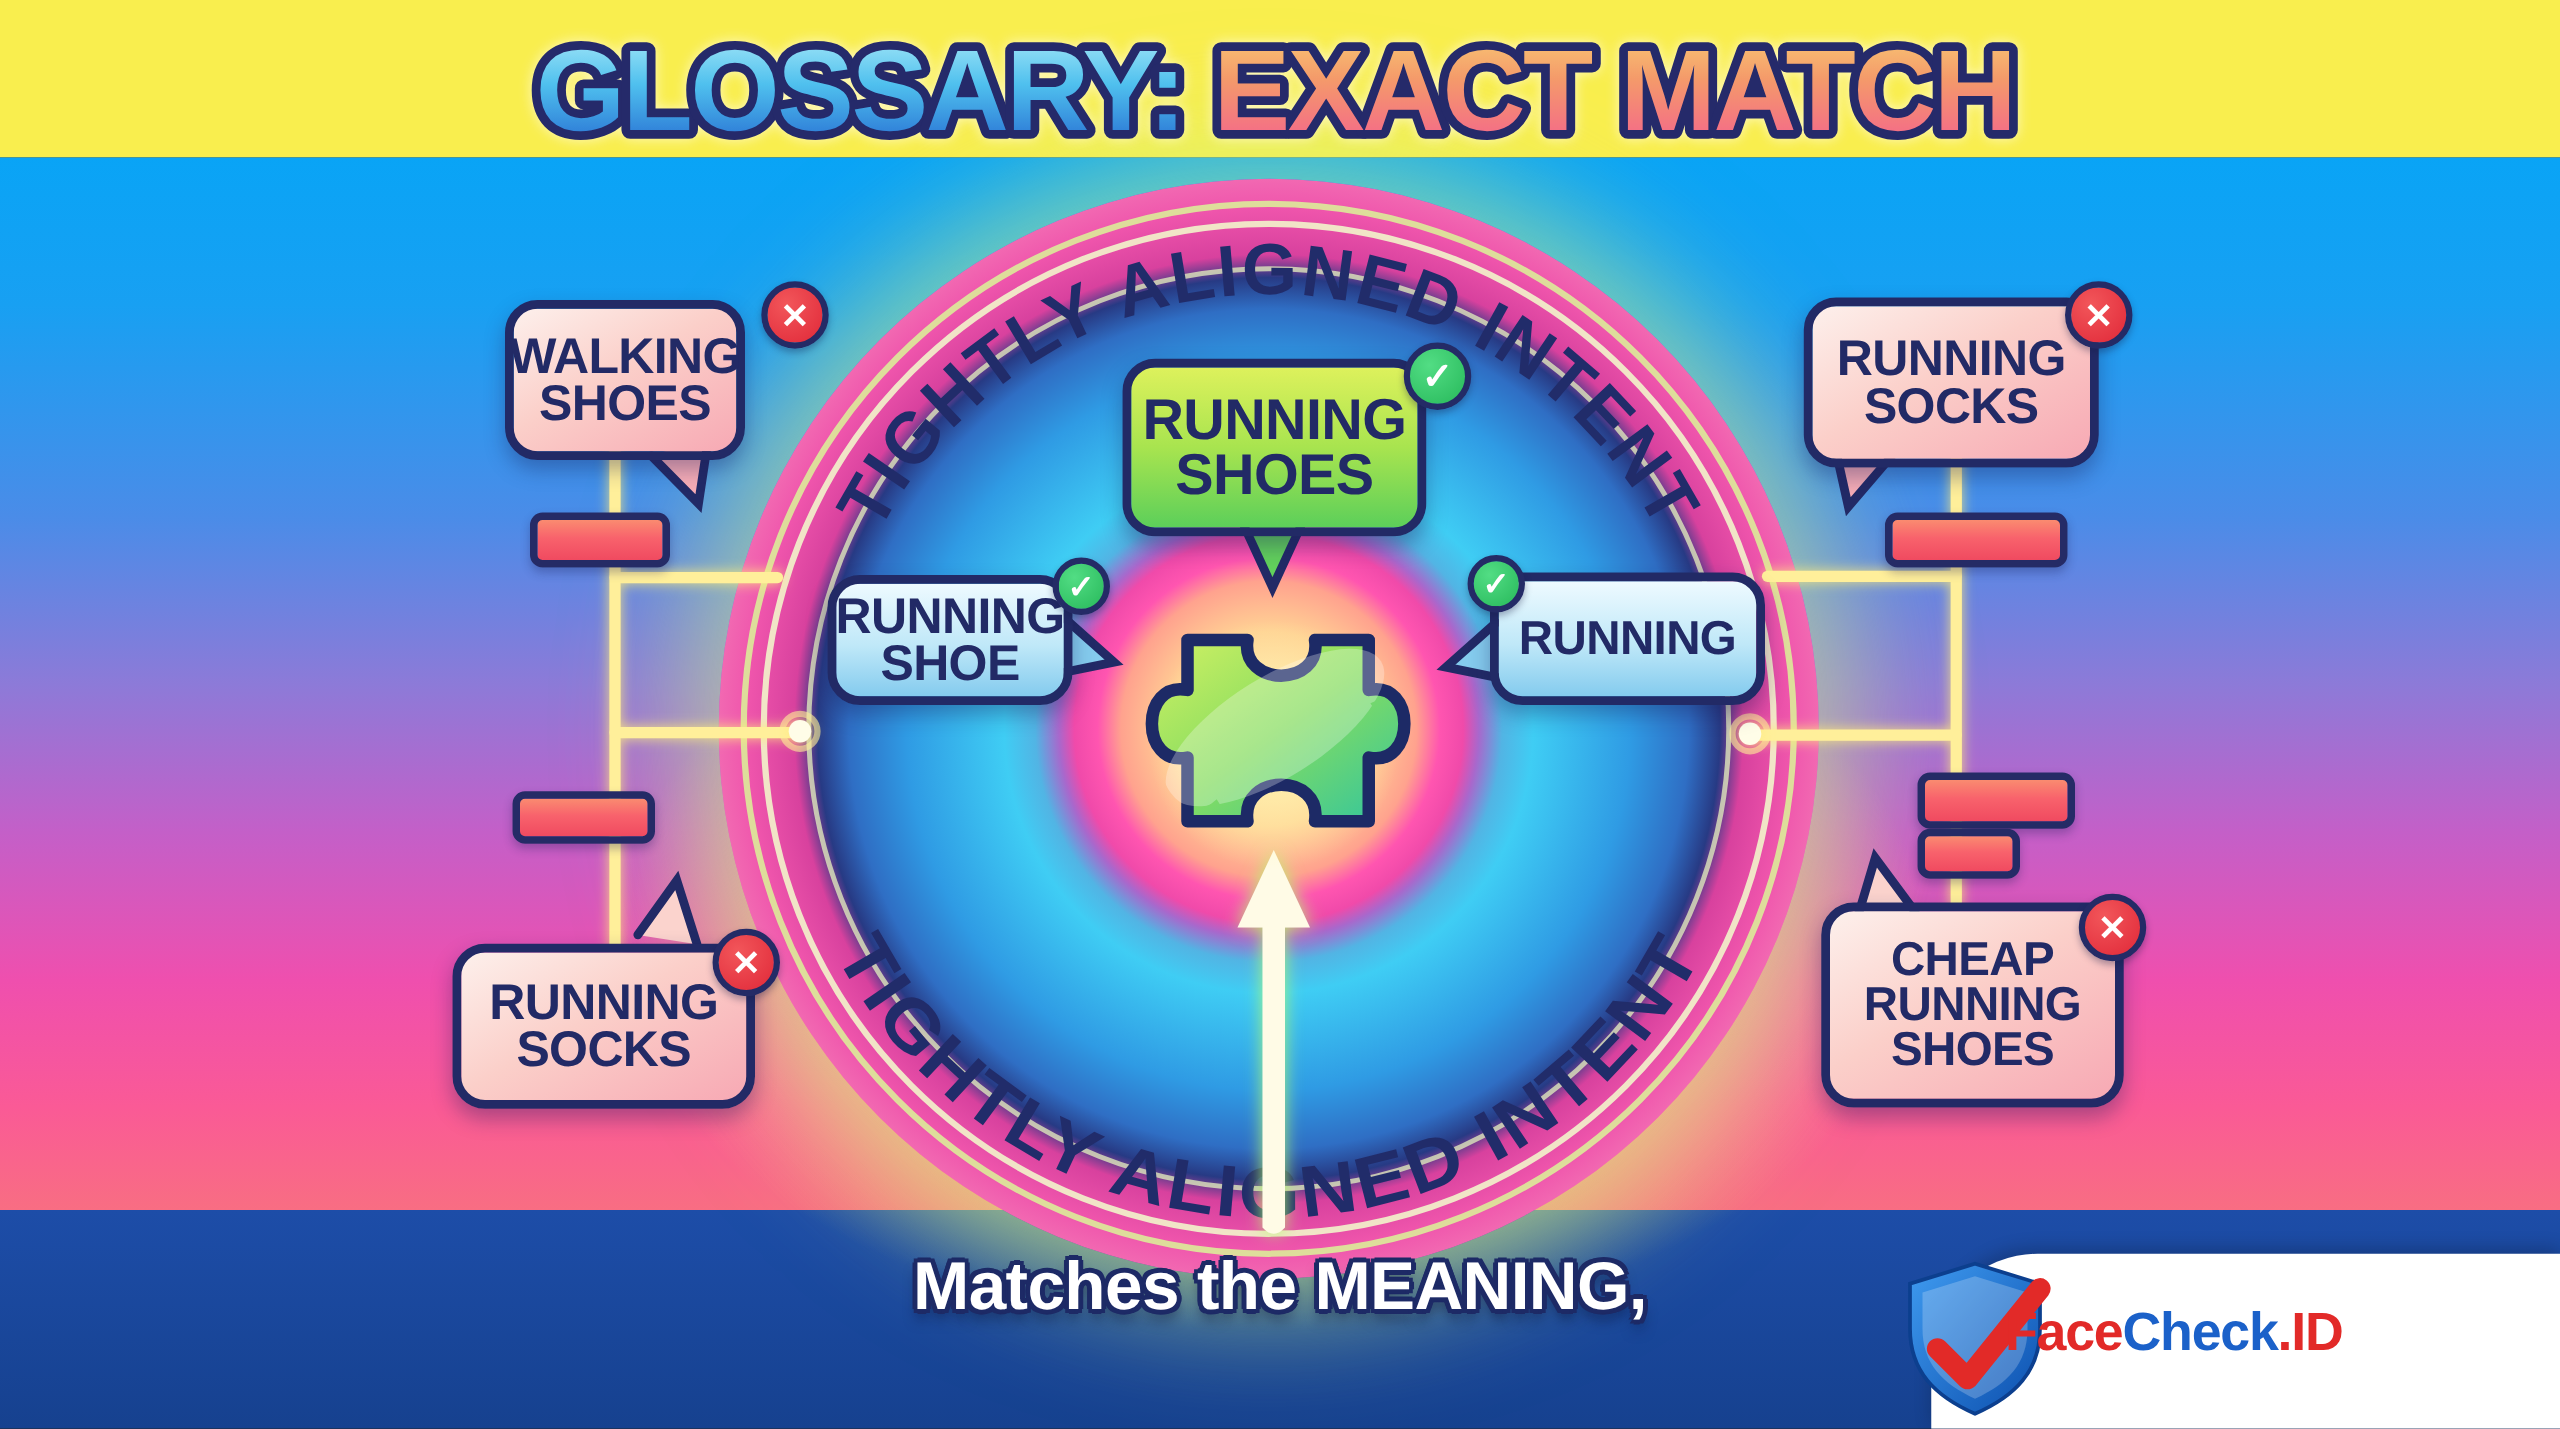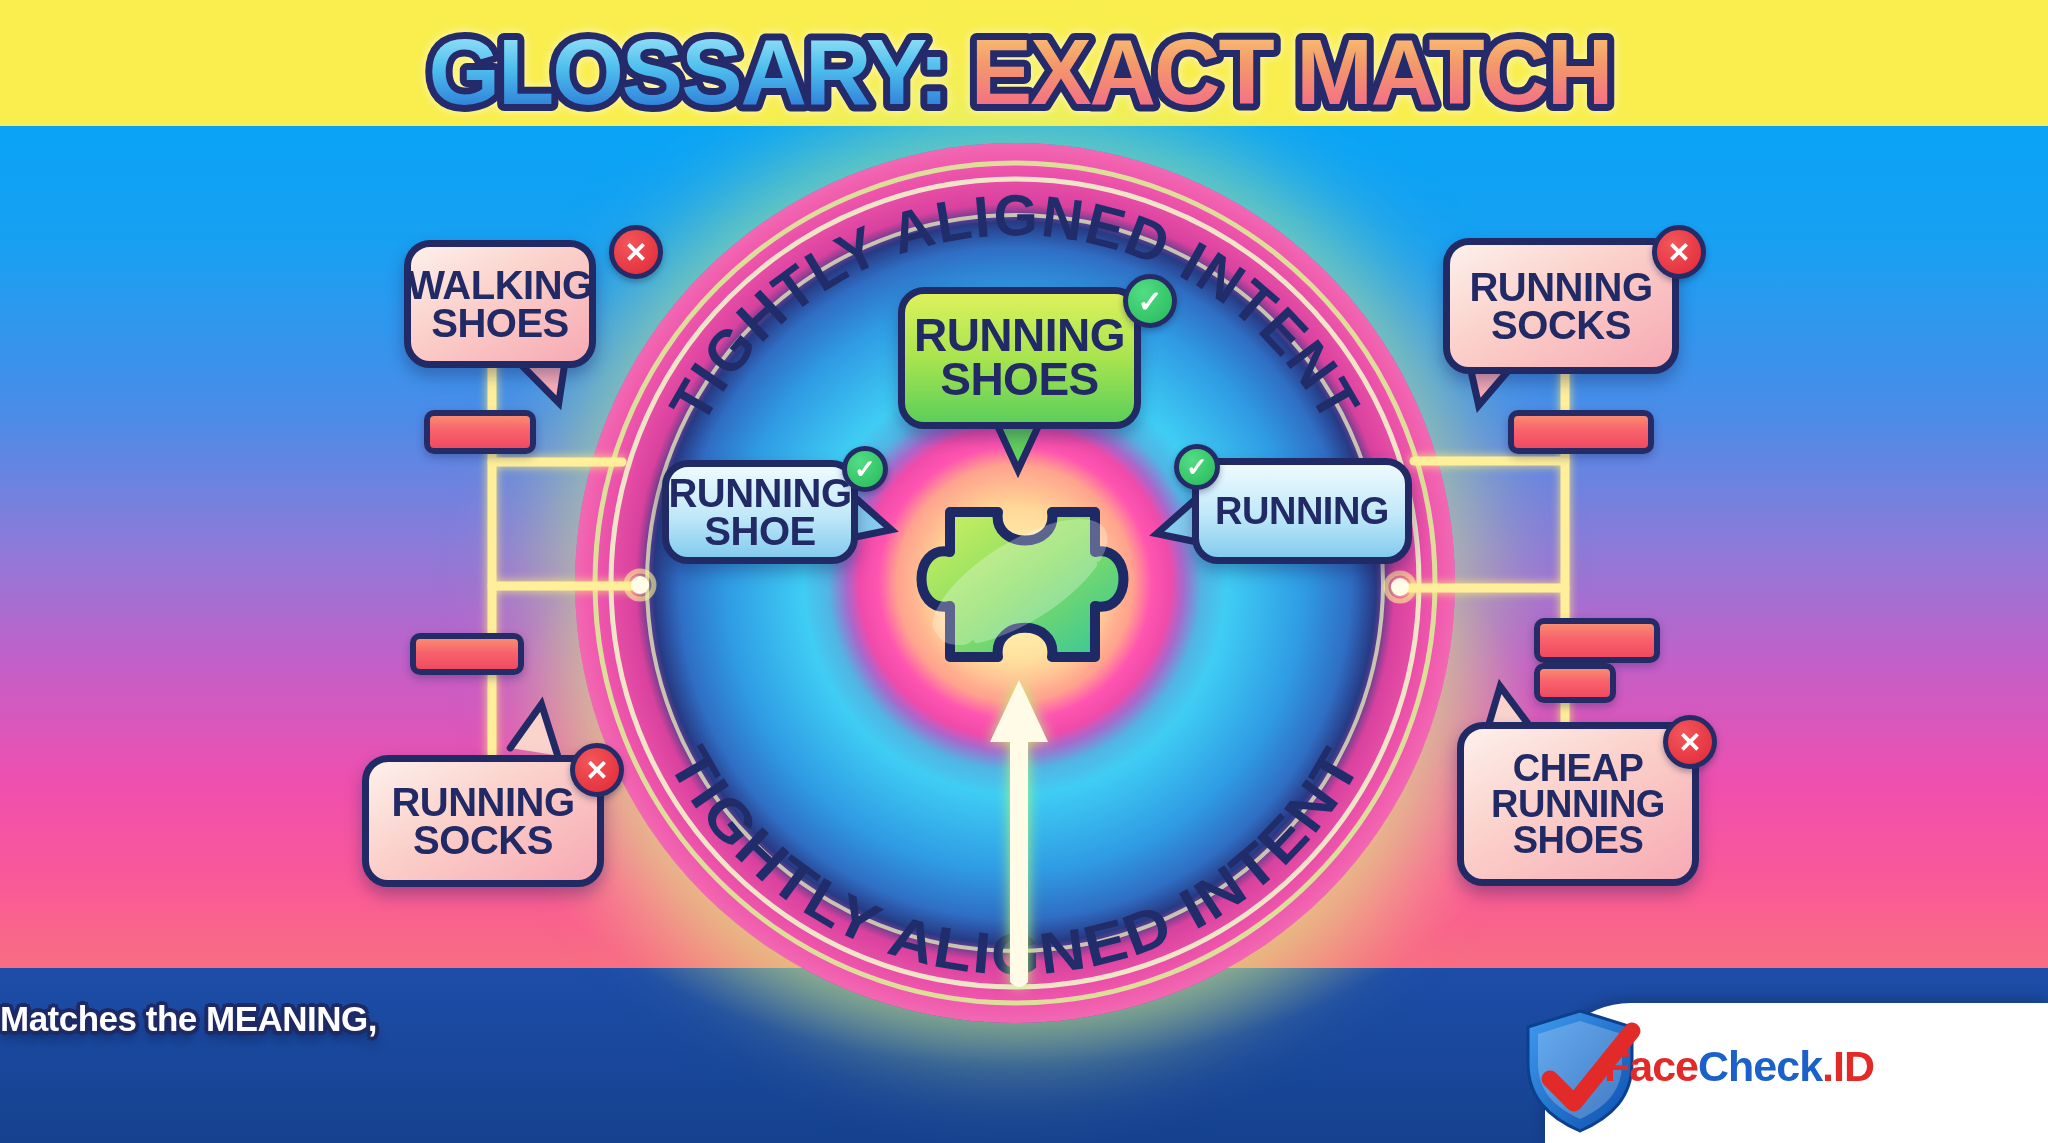--- a/index.html
+++ b/index.html
@@ -41,22 +41,22 @@
   
   .bar{position:absolute;z-index:4;border:6px solid #252b66;border-radius:10px;box-sizing:border-box;
     background:linear-gradient(180deg,#fa8b70 0%,#f8626c 45%,#f04a60 100%);box-shadow:0 4px 8px rgba(30,30,90,.3);}
   
   .badge{position:absolute;border-radius:50%;display:flex;align-items:center;justify-content:center;
     color:#fff;font-weight:bold;border:5px solid #242b66;z-index:5;box-sizing:border-box;
     box-shadow:0 3px 6px rgba(20,25,70,.35);}
   .badge.x{background:radial-gradient(circle at 35% 30%,#f2565a,#e02838);}
   .badge.check{background:radial-gradient(circle at 35% 30%,#52dd84,#27b85a);}
   
-  .footer-text{position:absolute;left:0;top:1000px;width:2048px;z-index:5;
-    color:#fff;font-weight:bold;font-size:35px;line-height:1.1;letter-spacing:-.5px;
+  .footer-text{position:absolute;left:0;top:1000px;width:2048px;text-align:center;z-index:5;
+    color:#fff;font-weight:bold;font-size:54px;line-height:1.1;letter-spacing:-.5px;
     text-shadow:-3px -3px 0 #1d2a66,3px -3px 0 #1d2a66,-3px 3px 0 #1d2a66,3px 3px 0 #1d2a66,
       0 -4px 0 #1d2a66,0 4px 0 #1d2a66,-4px 0 0 #1d2a66,4px 0 0 #1d2a66,0 8px 10px rgba(10,20,60,.6);}
   .logo-panel{position:absolute;left:1545px;top:1003px;width:503px;height:140px;background:#fff;
     border-radius:85px 0 0 0;z-index:5;box-shadow:0 -4px 14px rgba(0,0,0,.2);}
   .logo-shield{position:absolute;left:1520px;top:1005px;width:125px;height:132px;z-index:6;overflow:visible;}
   .logo-text{position:absolute;left:1604px;top:1042px;z-index:6;font-weight:bold;font-size:43px;letter-spacing:-1px;white-space:nowrap;}
   .lt-red{color:#e22a28;} .lt-blue{color:#1b61c9;}
 </style>
 </head>
 <body>

